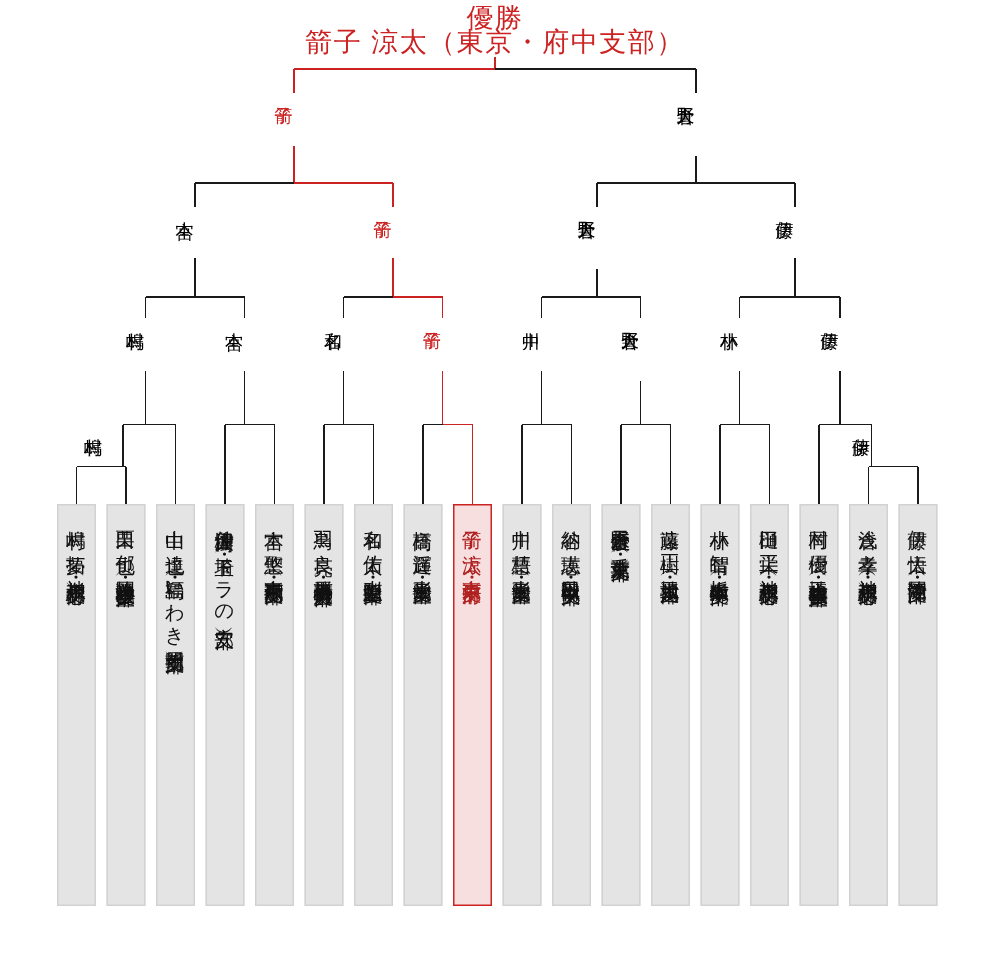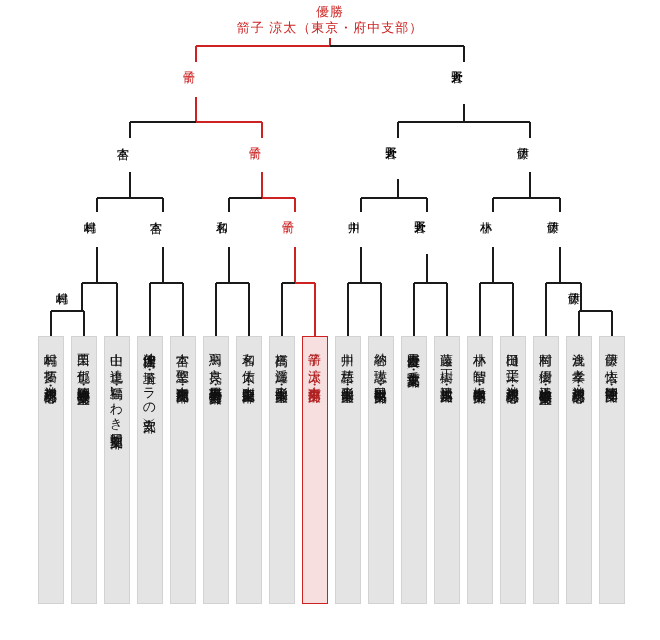--- a/index.html
+++ b/index.html
@@ -32,21 +32,21 @@
   }
   .vlabel.win { color: #cc2222; }
 
   
   #champion {
     position: absolute;
     left: 0; top: 4px;
     width: 660px;
     text-align: center;
     color: #cc2222;
-    font-size: 13px;
+    font-size: 18px;
     line-height: 16px;
   }
   #champion .title { display: block; letter-spacing: 1px; }
   #champion .name  { display: block; letter-spacing: 1px; }
 
   
   .card {
     position: absolute;
     top: 336px;
     width: 26px;

